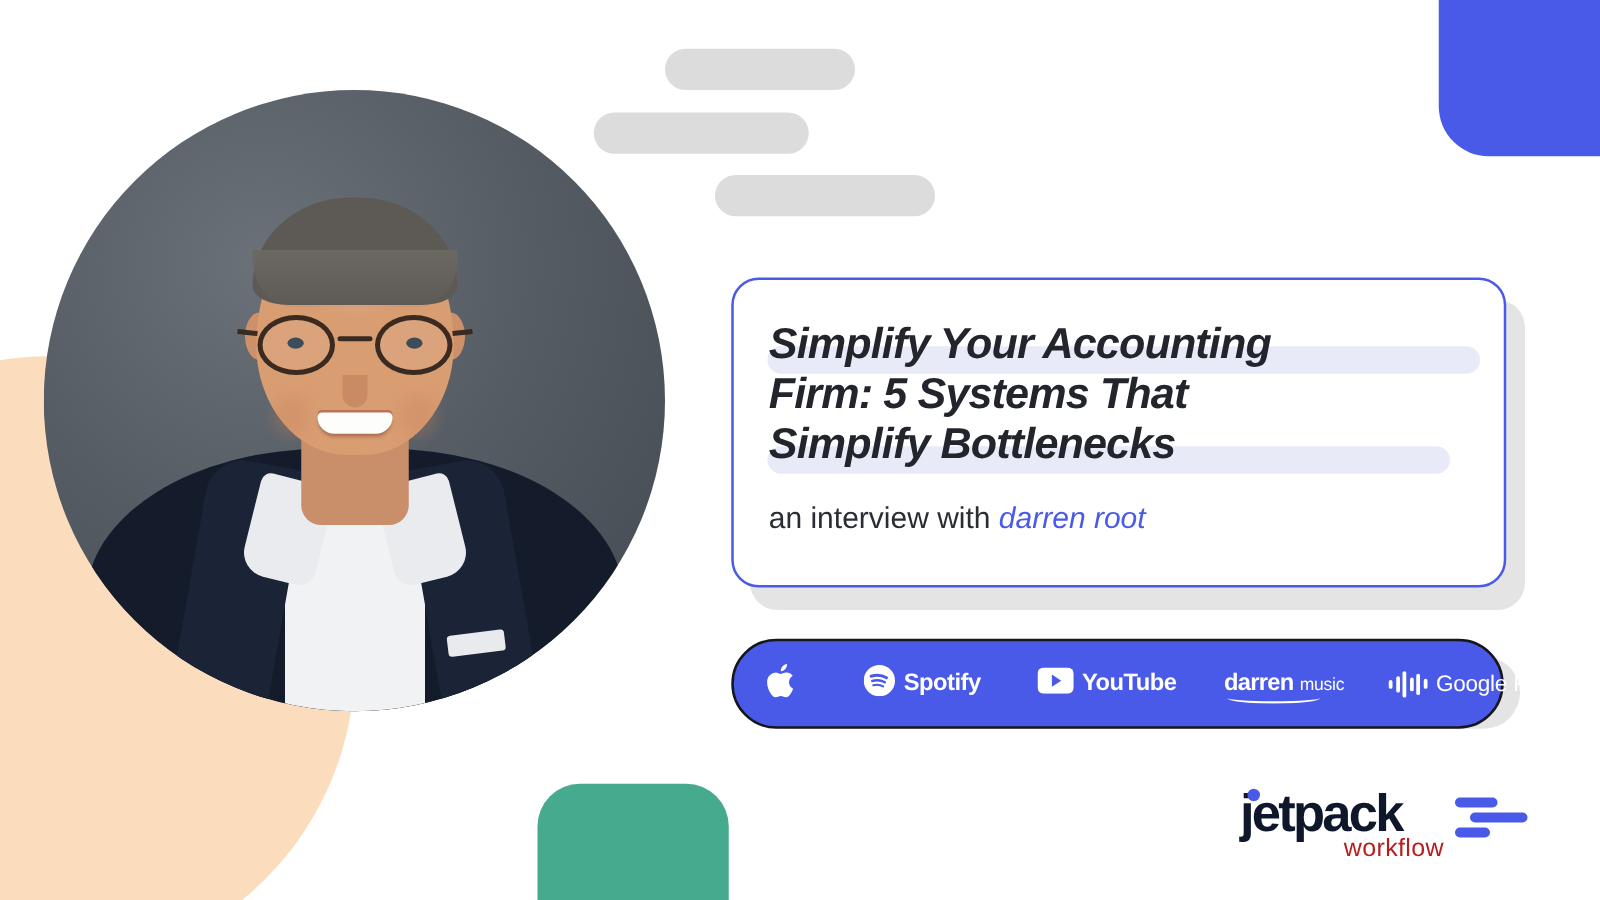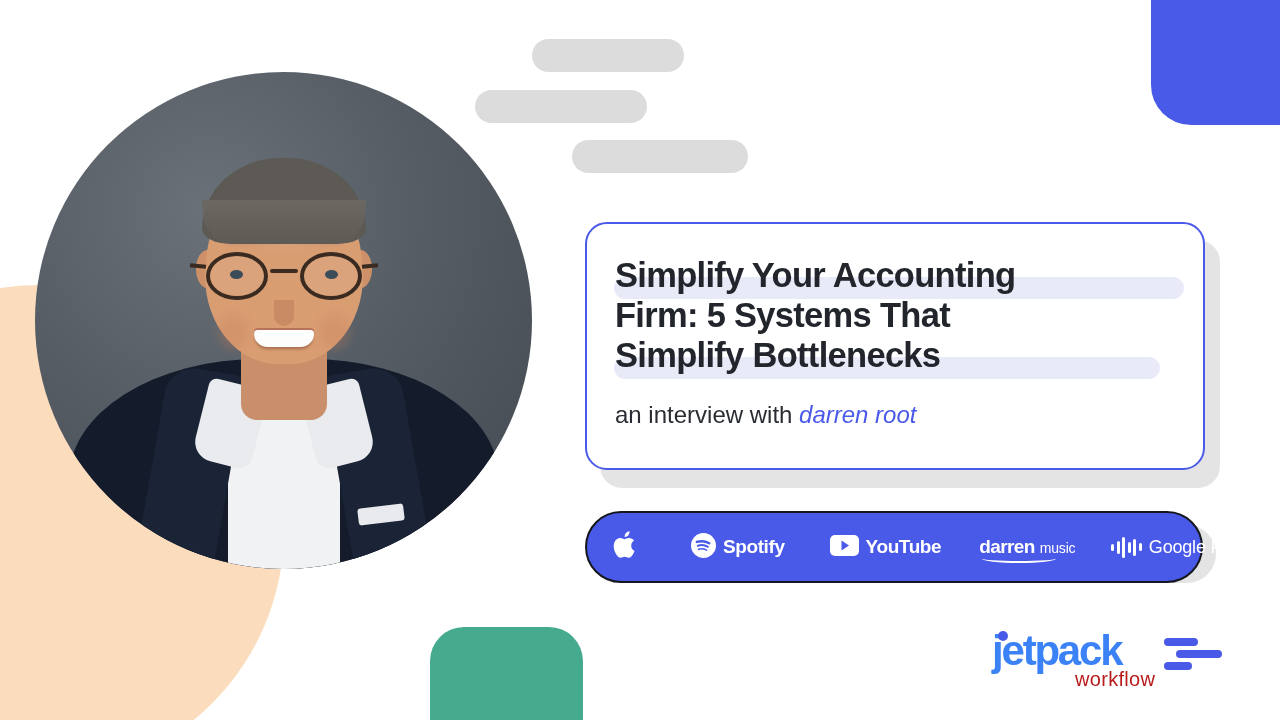--- a/index.html
+++ b/index.html
@@ -322,20 +322,21 @@
   }
   .title-line {
     position: relative;
     display: block;
     font-size: 34.5px;
     line-height: 40px;
     font-weight: bold;
     letter-spacing: -0.7px;
     color: #22252b;
     white-space: nowrap;
+    font-style: italic;
   }
   .hl {
     position: absolute;
     background: #e8eaf8;
     border-radius: 999px;
     z-index: 0;
   }
   .hl-1 { left: -1px; top: 22px; width: 570px; height: 22px; }
   .hl-2 { left: -1px; top: 102px; width: 546px; height: 22px; }
   .title-line span { position: relative; z-index: 1; }
@@ -420,21 +421,21 @@
     width: 230px;
     height: 62px;
   }
   .logo-word {
     position: absolute;
     left: 0;
     top: 0;
     font-size: 42px;
     font-weight: bold;
     letter-spacing: -2.2px;
-    color: #3b82f6;
+    color: #0f172a;
     line-height: 46px;
   }
   .logo-dot {
     position: absolute;
     left: 6px;
     top: 3px;
     width: 10px;
     height: 10px;
     border-radius: 50%;
     background: #4a5ae8;

